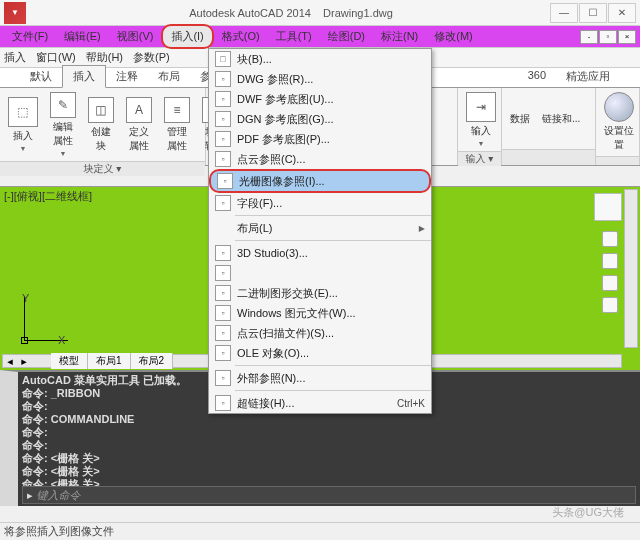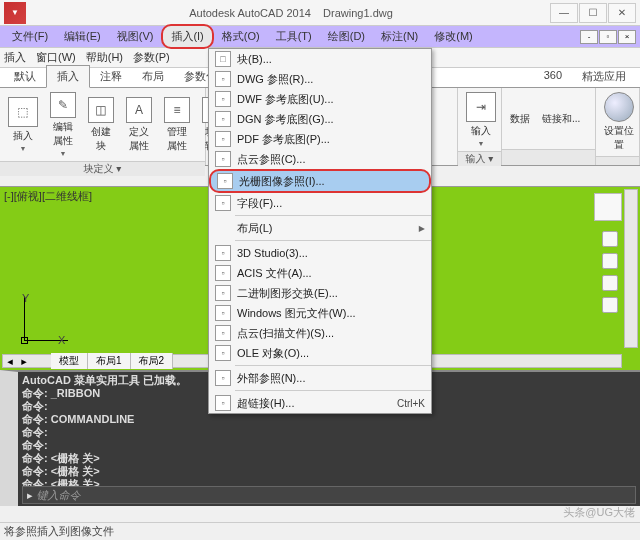--- a/index.html
+++ b/index.html
@@ -3,28 +3,28 @@
 <meta charset="utf-8">
 <style>
 *{box-sizing:border-box;margin:0;padding:0;font-family:"Microsoft YaHei",SimSun,sans-serif;font-size:11px;}
 body{width:640px;height:540px;background:#f0f0f0;overflow:hidden;position:relative;}
 .titlebar{height:26px;background:#f5f5f5;border-bottom:1px solid #ccc;display:flex;align-items:center;padding:0 4px;}
 .logo{width:22px;height:22px;background:linear-gradient(135deg,#c73030,#d34040);margin-right:6px;display:flex;align-items:center;justify-content:center;}
 .logo-arrow{color:#fff;font-size:8px;}
 .title-text{flex:1;text-align:center;color:#555;}
 .winbtns{display:flex;gap:1px;}
 .winbtn{width:28px;height:20px;display:flex;align-items:center;justify-content:center;border:1px solid #ccc;background:#f8f8f8;font-size:10px;color:#555;}
-.menubar{height:22px;background:#c4b5fd;display:flex;align-items:center;padding:0 4px;border-bottom:1px solid #ccc;}
+.menubar{height:22px;background:#d946ef;display:flex;align-items:center;padding:0 4px;border-bottom:1px solid #ccc;}
 .menu-item{padding:3px 8px;color:#333;}
 .menu-item.active{border:2px solid #d33;border-radius:10px;background:#e8e8e8;}
 .mdibtns{margin-left:auto;display:flex;gap:1px;}
 .mdibtn{width:18px;height:14px;border:1px solid #999;background:#f8f8f8;font-size:8px;display:flex;align-items:center;justify-content:center;}
 .toolbar2{height:20px;background:#f5f5f5;display:flex;align-items:center;padding:0 4px;gap:10px;border-bottom:1px solid #ccc;}
 .tb2-item{color:#333;}
-.ribbon-tabs{height:20px;background:#fff;display:flex;align-items:flex-end;padding:0 4px;border-bottom:1px solid #999;}
+.ribbon-tabs{height:20px;background:#fff;display:flex;align-items:flex-end;padding:0 20px;border-bottom:1px solid #999;}
 .rtab{padding:3px 10px;color:#444;}
 .rtab.active{background:#f5f5f5;border:1px solid #999;border-bottom:1px solid #f5f5f5;margin-bottom:-1px;}
 .rtab-right{margin-left:auto;display:flex;}
 .ribbon{height:78px;background:#f5f5f5;display:flex;border-bottom:1px solid #999;}
 .rpanel{border-right:1px solid #ccc;display:flex;flex-direction:column;}
 .rpanel-body{flex:1;display:flex;align-items:center;padding:2px 4px;gap:4px;}
 .rpanel-title{height:16px;background:#e8e8e8;text-align:center;font-size:10px;color:#555;border-top:1px solid #ccc;display:flex;align-items:center;justify-content:center;gap:2px;}
 .rbtn{display:flex;flex-direction:column;align-items:center;gap:2px;padding:2px 4px;}
 .ricon{width:26px;height:26px;border:1px solid #888;background:#fff;display:flex;align-items:center;justify-content:center;color:#555;font-size:12px;}
 .ricon.big{width:30px;height:30px;}
@@ -50,21 +50,21 @@
 .viewcube{position:absolute;right:18px;top:6px;width:28px;height:28px;border:1px solid #bbb;background:#f8f8f8;}
 .vscroll{position:absolute;right:2px;top:2px;width:14px;bottom:22px;background:#e8e8e8;border:1px solid #bbb;}
 .hscroll{position:absolute;left:2px;right:18px;bottom:2px;height:14px;background:#e8e8e8;border:1px solid #bbb;display:flex;align-items:center;}
 .mtab{padding:1px 8px;background:#f5f5f5;border-right:1px solid #bbb;font-size:10px;}
 .mtab.first{margin-left:20px;}
 .cmdwin{position:absolute;top:370px;left:0;right:0;height:136px;background:#3a3a3a;border-top:2px solid #888;border-left:18px solid #d8d8d8;color:#ddd;font-family:SimSun,monospace;font-size:11px;padding:2px 4px;line-height:13px;}
 .cmdline{white-space:pre;font-weight:bold;}
 .cmd-input{position:absolute;bottom:2px;left:4px;right:4px;height:18px;background:#444;border:1px solid #666;display:flex;align-items:center;padding:0 4px;gap:4px;}
 .cmd-input-text{color:#999;font-style:italic;}
 .statusbar{position:absolute;bottom:0;left:0;right:0;height:18px;background:#f0f0f0;border-top:1px solid #ccc;display:flex;align-items:center;padding:6px 4px;color:#444;}
-.watermark{position:absolute;right:5px;bottom:20px;color:#aaa;font-size:11px;z-index:50;}
+.watermark{position:absolute;right:16px;bottom:20px;color:#aaa;font-size:11px;z-index:50;}
 .sidegrip{position:absolute;left:0;top:370px;width:18px;height:136px;background:#d8d8d8;border-right:1px solid #aaa;display:flex;align-items:center;justify-content:center;}
 .grip-x{color:#666;font-size:10px;}
 .navwheel{position:absolute;right:22px;top:44px;display:flex;flex-direction:column;gap:6px;align-items:center;}
 .nav-item{width:16px;height:16px;border:1px solid #aaa;background:#f8f8f8;border-radius:2px;}
 </style>
 </head>
 <body>
 
 <div class="titlebar">
  <div class="logo">
@@ -218,21 +218,20 @@
       <div class="dd-text">布局(L)</div>
       <div class="dd-arrow">▶</div>
     </div>
     <div class="dd-sep"></div>
     <div class="dd-item">
       <div class="dd-icon">▫</div>
       <div class="dd-text">3D Studio(3)...</div>
     </div>
     <div class="dd-item">
       <div class="dd-icon">▫</div>
-      <div class="dd-text">ACIS 文件(A)...</div>
     </div>
     <div class="dd-item">
       <div class="dd-icon">▫</div>
       <div class="dd-text">二进制图形交换(E)...</div>
     </div>
     <div class="dd-item">
       <div class="dd-icon">▫</div>
       <div class="dd-text">Windows 图元文件(W)...</div>
     </div>
     <div class="dd-item">

